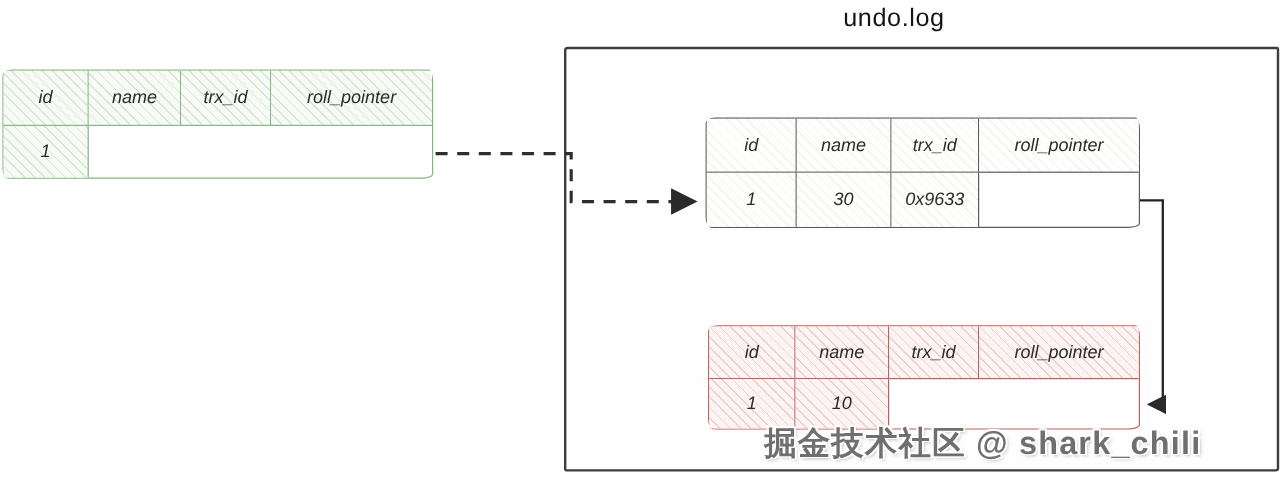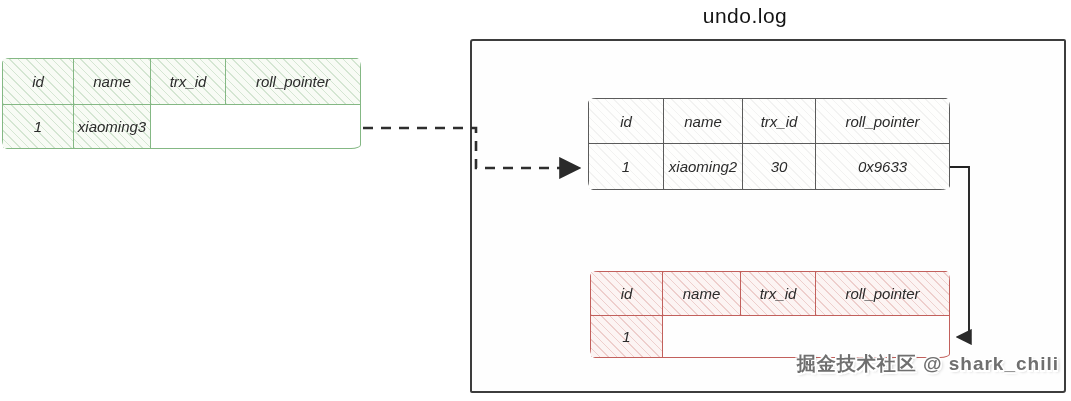--- a/index.html
+++ b/index.html
@@ -63,21 +63,21 @@
 
   
   .arrows {
     position:absolute; left:0; top:0; width:1071px; height:401px;
     pointer-events:none;
   }
 
   
   .watermark {
     position:absolute; right:12px; top:351px; width:480px;
-    text-align:right; font-size:19px; font-weight:bold; color:#6f6f6f;
+    text-align:center; font-size:27px; font-weight:bold; color:#6f6f6f;
     letter-spacing:1px;
     text-shadow:
       -1.5px -1.5px 0 #fff, 1.5px -1.5px 0 #fff,
       -1.5px 1.5px 0 #fff, 1.5px 1.5px 0 #fff,
       0 -1.5px 0 #fff, 0 1.5px 0 #fff,
       -1.5px 0 0 #fff, 1.5px 0 0 #fff,
       2px 2px 3px rgba(0,0,0,0.25);
   }
 </style>
 </head>
@@ -88,40 +88,39 @@
   <div class="undo-title">undo.log</div>
 
   <div class="undo-box"></div>
 
   <div class="tbl green">
     <div class="cell">id</div>
     <div class="cell">name</div>
     <div class="cell">trx_id</div>
     <div class="cell">roll_pointer</div>
     <div class="cell">1</div>
-    <div class="cell">xiaoming3</div>
   </div>
 
   <div class="tbl gray">
     <div class="cell">id</div>
     <div class="cell">name</div>
     <div class="cell">trx_id</div>
     <div class="cell">roll_pointer</div>
     <div class="cell">1</div>
-    <div class="cell">xiaoming2</div>
     <div class="cell">30</div>
     <div class="cell">0x9633</div>
   </div>
 
   <div class="tbl red">
     <div class="cell">id</div>
     <div class="cell">name</div>
     <div class="cell">trx_id</div>
     <div class="cell">roll_pointer</div>
     <div class="cell">1</div>
+    <div class="cell">10</div>
   </div>
 
   <svg class="arrows" viewBox="0 0 1071 401">
     <defs>
       <marker id="ah" viewBox="0 0 10 10" refX="8.5" refY="5" markerWidth="8.5" markerHeight="8.5" orient="auto">
         <path d="M0,0 L10,5 L0,10 z" fill="#2a2a2a"></path>
       </marker>
     </defs>
     <path d="M 363 128 L 476 128 L 476 168 L 578 168" fill="none" stroke="#2e2e2e" stroke-width="2.6" stroke-dasharray="10 8" marker-end="url(#ah)"></path>
     <path d="M 950 167 L 969 167 L 969 337 L 958 337" fill="none" stroke="#222222" stroke-width="1.9" marker-end="url(#ah)"></path>

